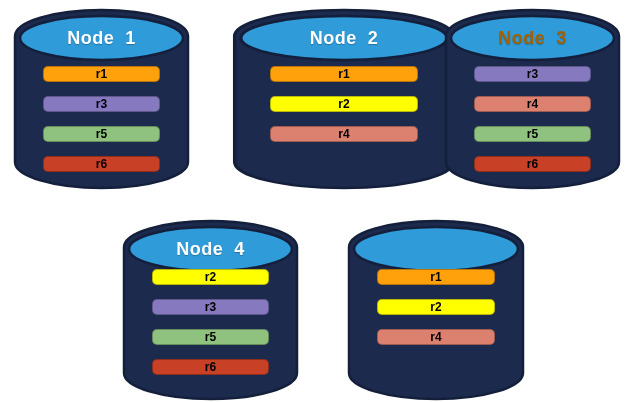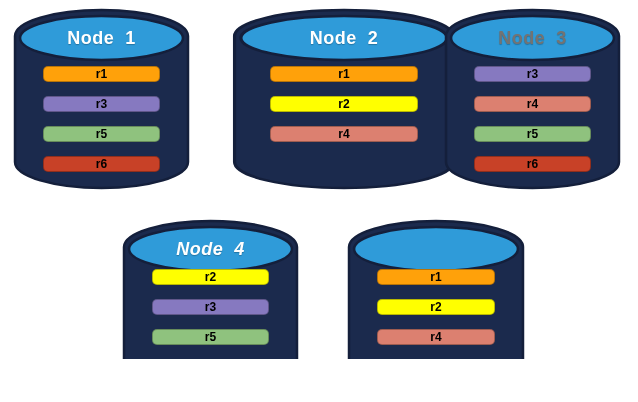--- a/index.html
+++ b/index.html
@@ -4,21 +4,21 @@
 <style>
   html, body {
     margin: 0;
     padding: 0;
     background: #ffffff;
     font-family: "Liberation Sans", sans-serif;
   }
   .canvas {
     position: relative;
     width: 638px;
-    height: 359px;
+    height: 402px;
     background: #ffffff;
     overflow: hidden;
   }
   .node {
     position: absolute;
     width: 177px;
     height: 182px;
   }
   
   .node-1 { left: 13px;  top: 8px; }
@@ -97,34 +97,34 @@
         <div class="bar" style="background: rgb(255, 161, 10); color: rgb(0, 0, 0);">r1</div>
         <div class="bar" style="background: rgb(255, 255, 0); color: rgb(0, 0, 0);">r2</div>
         <div class="bar" style="background: rgb(220, 128, 112); color: rgb(0, 0, 0);">r4</div>
       </div>
   </div>
     <div class="node node-3 row-top">
     <svg class="cyl" viewBox="0 0 176 182" preserveAspectRatio="none">
       <path d="M2,28 a86,26 0 0 1 172,0 v126 a86,26 0 0 1 -172,0 z" stroke-width="2.5" fill="#1B2A4D" stroke="#141F3B"></path>
       <ellipse cx="88" cy="30" rx="81" ry="22" stroke-width="2.5" fill="#2F9BD9" stroke="#141F3B"></ellipse>
     </svg>
-    <div class="node-title" style="color: #737373;">Node  3</div>
+    <div class="node-title" style="color: #a16207;">Node  3</div>
     <div class="bars">
         <div class="bar" style="background: rgb(134, 121, 192); color: rgb(0, 0, 0);">r3</div>
         <div class="bar" style="background: rgb(220, 128, 112); color: rgb(0, 0, 0);">r4</div>
         <div class="bar" style="background: rgb(143, 194, 126); color: rgb(0, 0, 0);">r5</div>
         <div class="bar" style="background: rgb(200, 65, 39); color: rgb(0, 0, 0);">r6</div>
       </div>
   </div>
     <div class="node node-4 row-bottom">
     <svg class="cyl" viewBox="0 0 176 182" preserveAspectRatio="none">
       <path d="M2,28 a86,26 0 0 1 172,0 v126 a86,26 0 0 1 -172,0 z" stroke-width="2.5" fill="#1B2A4D" stroke="#141F3B"></path>
       <ellipse cx="88" cy="30" rx="81" ry="22" stroke-width="2.5" fill="#2F9BD9" stroke="#141F3B"></ellipse>
     </svg>
-    <div class="node-title" style="color: rgb(255, 255, 255); font-style: italic;">Node  4</div>
+    <div class="node-title" style="color: rgb(255, 255, 255);">Node  4</div>
     <div class="bars">
         <div class="bar" style="background: rgb(255, 255, 0); color: rgb(0, 0, 0);">r2</div>
         <div class="bar" style="background: rgb(134, 121, 192); color: rgb(0, 0, 0);">r3</div>
         <div class="bar" style="background: rgb(143, 194, 126); color: rgb(0, 0, 0);">r5</div>
         <div class="bar" style="background: rgb(200, 65, 39); color: rgb(0, 0, 0);">r6</div>
       </div>
   </div>
     <div class="node node-5 row-bottom">
     <svg class="cyl" viewBox="0 0 176 182" preserveAspectRatio="none">
       <path d="M2,28 a86,26 0 0 1 172,0 v126 a86,26 0 0 1 -172,0 z" stroke-width="2.5" fill="#1B2A4D" stroke="#141F3B"></path>

